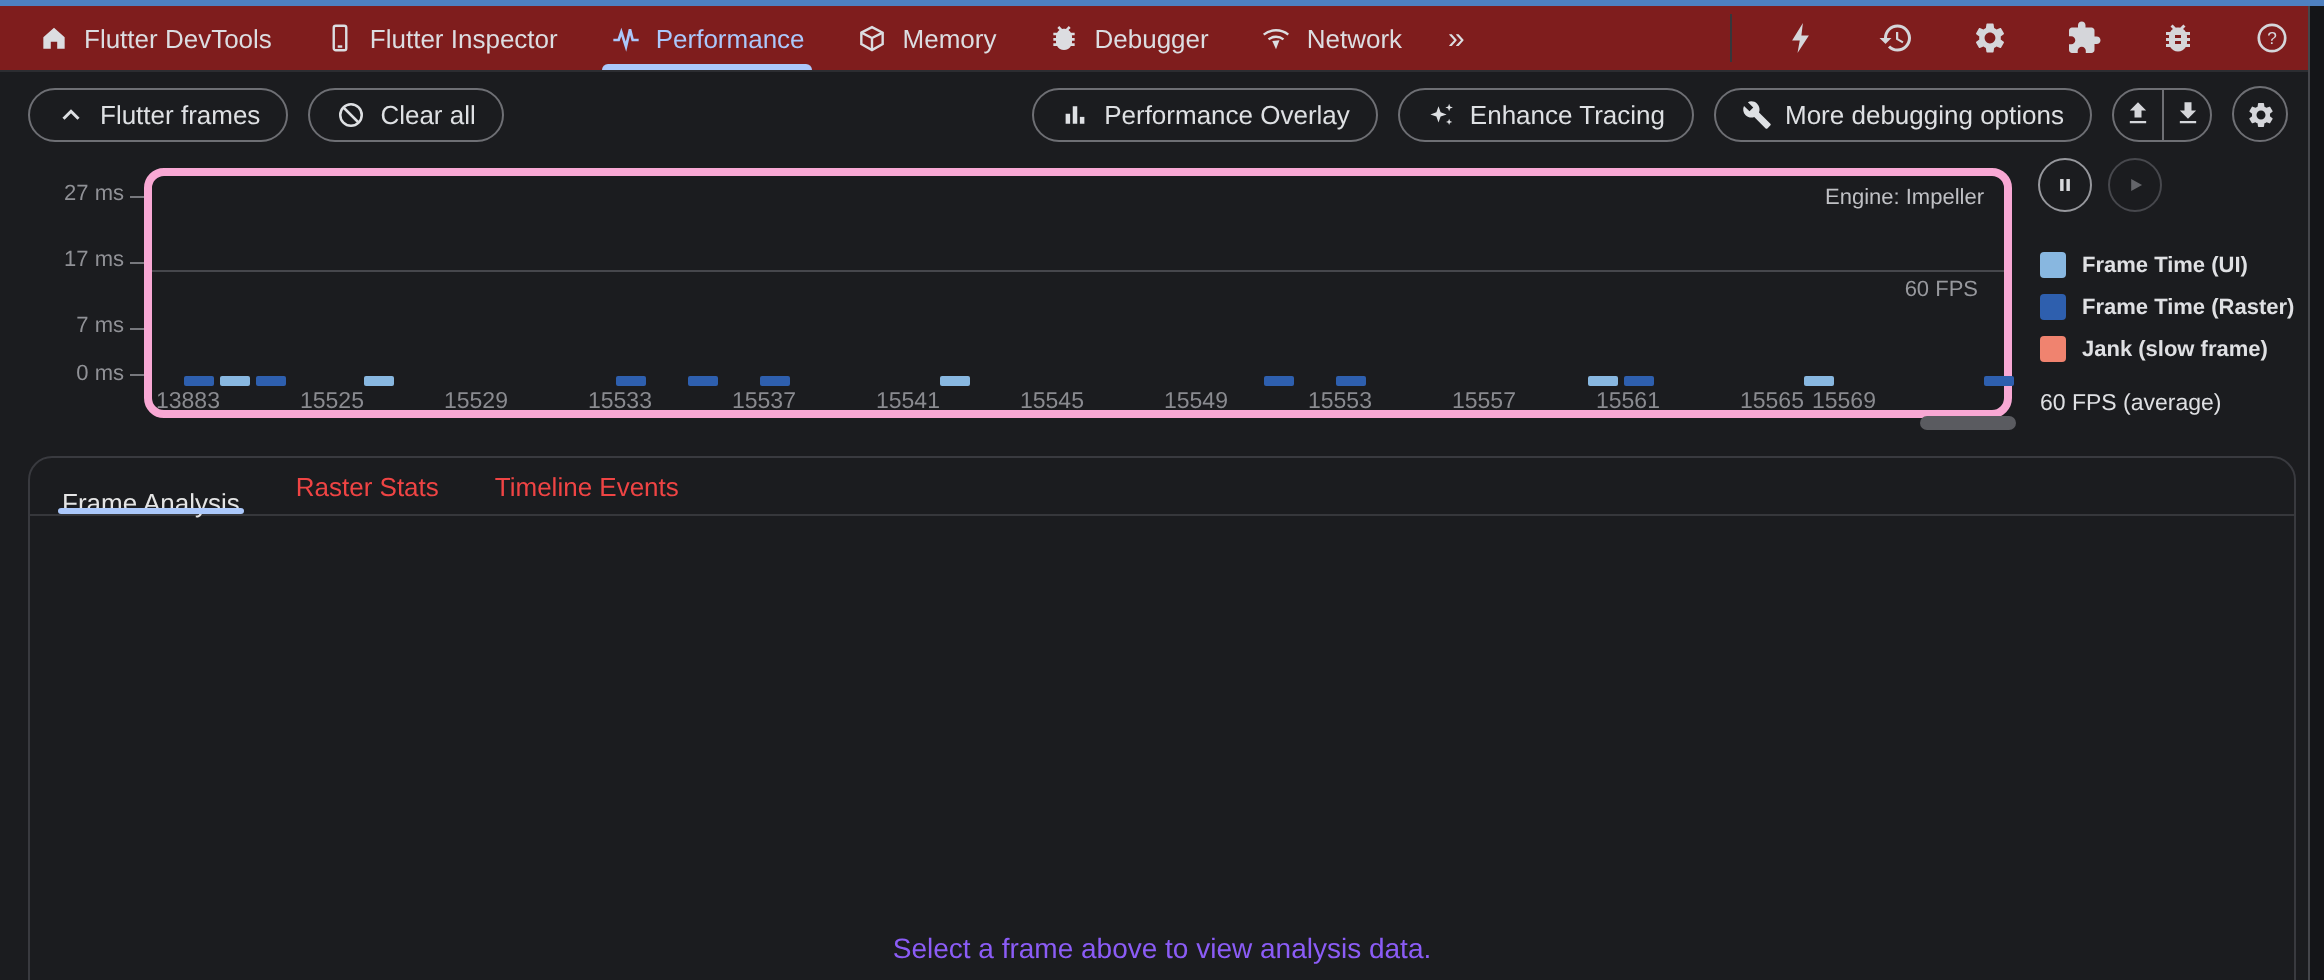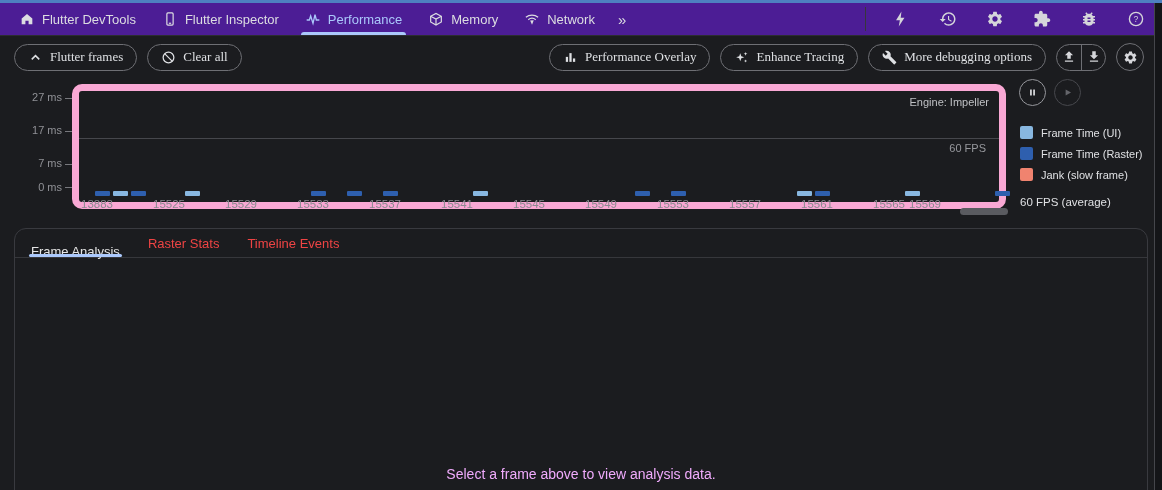--- a/index.html
+++ b/index.html
@@ -8,21 +8,21 @@
     position:relative; overflow:hidden;
     background:#1b1c1f; color:#dee0e3;
     font-family:"Liberation Sans", sans-serif; font-size:13px;
   }
   
   .top-strip { position:absolute; left:0; top:0; width:1162px; height:3px; }
 
   
   .navbar {
     position:absolute; left:0; top:3px; width:1162px; height:33px;
-    background:#4c1d95; border-bottom:1px solid #2c2d31;
+    background:#7f1d1d; border-bottom:1px solid #2c2d31;
     display:flex; align-items:stretch;
   }
   .nav-left { display:flex; align-items:stretch; padding-left:6px; flex:1; }
   .nav-item {
     position:relative; display:flex; align-items:center; gap:7px;
     padding:0 13px; color:#dcdde1; cursor:pointer; white-space:nowrap;
   }
   .nav-item svg { width:16px; height:16px; flex:0 0 auto; }
   .nav-item.selected { color:var(--accent,#abc8fb); }
   .nav-item.selected::after {
@@ -39,75 +39,75 @@
   
   .toolbar {
     position:absolute; left:0; top:36px; width:1162px; height:42px;
     display:flex; align-items:center; justify-content:space-between;
     padding:0 18px 0 14px;
   }
   .tb-group { display:flex; align-items:center; gap:10px; }
   .pill-btn {
     display:flex; align-items:center; gap:7px; height:27px; padding:0 13px;
     border:1px solid #6e6f74; border-radius:14px; background:none;
-    color:#dee0e3; font-size:13px; font-family:Liberation Serif, serif; cursor:pointer; white-space:nowrap;
+    color:#dee0e3; font-size:13px; font-family:Liberation Sans, sans-serif; cursor:pointer; white-space:nowrap;
   }
   .pill-btn svg { width:15px; height:15px; }
   .updown-pill { display:flex; align-items:stretch; height:27px; border:1px solid #6e6f74;
     border-radius:14px; overflow:hidden; }
   .updown-pill .half { width:24px; display:flex; align-items:center; justify-content:center;
     background:none; border:none; color:#d5d6da; cursor:pointer; }
   .updown-pill .half + .half { border-left:1px solid #6e6f74; }
   .updown-pill svg { width:14px; height:14px; }
   .round-btn { width:28px; height:28px; border:1px solid #6e6f74; border-radius:50%;
     background:none; color:#d5d6da; display:flex; align-items:center; justify-content:center; cursor:pointer; }
   .round-btn svg { width:15px; height:15px; }
 
   
   .chart-wrap { position:absolute; left:0; top:84px; width:1016px; height:134px; }
   .ylab { position:absolute; left:0; width:62px; text-align:right; font-size:11px; color:#909196; }
   .ytick { position:absolute; left:65px; width:7px; height:1px; background:#77787d; }
   .plot {
     position:absolute; left:72px; top:0; width:934px; height:125px;
-    border:7px solid #f9a8d4; border-radius:10px;padding-left:13px;
+    border:4px solid #f9a8d4; border-radius:10px;padding-left:13px;
   }
   .fps-line { position:absolute; left:0; right:0; height:1px; background:#46474c; }
   .engine-label { position:absolute; top:5px; right:10px; font-size:11px; color:#bfc0c4; }
   .fps-label { position:absolute; top:51px; right:13px; font-size:11px; color:#97989d; }
   .xlab { position:absolute; top:107px; width:44px; text-align:center; font-size:11.5px; color:#8a8b90; }
   .bar { position:absolute; width:15px; border-radius:1px; cursor:pointer; }
   .hscroll-thumb { position:absolute; left:960px; top:124px; width:48px; height:7px;
     background:#5a5b60; border-radius:4px; cursor:pointer; }
 
   
   .rec-buttons { position:absolute; left:1019px; top:79px; display:flex; gap:8px; }
   .rec-btn { width:27px; height:27px; border-radius:50%; display:flex; align-items:center;
     justify-content:center; background:none; cursor:pointer; }
   .rec-btn.pause { border:1.5px solid #96979c; color:#d9dadd; }
   .rec-btn.play  { border:1.5px solid #47484d; color:#64656a; }
   .rec-btn svg { width:13px; height:13px; }
   .legend { position:absolute; left:1020px; top:122px; }
-  .legend-item { display:flex; align-items:center; gap:8px; height:21px; }
+  .legend-item { display:flex; align-items:center; gap:8px; height:21px;font-weight:bold; }
   .swatch { width:13px; height:13px; border-radius:2px; flex:0 0 auto; }
   .legend-item span.lab { font-size:11px; color:#dfe0e3; white-space:nowrap; }
   .avg-fps { position:absolute; left:1020px; top:196px; font-size:11.5px; color:#dfe0e3; }
 
   
   .panel {
     position:absolute; left:14px; top:228px; width:1134px; height:280px;
     border:1px solid #393a3f; border-radius:12px;
   }
   .tabbar { display:flex; align-items:stretch; height:29px; border-bottom:1px solid #36373b; padding-left:2px; }
   .tab { position:relative; display:flex; align-items:center; padding:0 14px;
     color:#ef4444; cursor:pointer; white-space:nowrap; }
   .tab.selected { color:#e5e5e5;margin-top:16px; }
   .tab.selected::after { content:""; position:absolute; left:12px; right:12px; bottom:0;
     height:3px; background:var(--accent,#abc8fb); border-radius:2px; }
   .panel-message { position:absolute; left:0; right:0; top:237px; text-align:center;
-    font-size:14px; color:#f0abfc; }
+    font-size:14px; color:#8b5cf6; }
 
   
   .right-edge-line { position:absolute; left:1154px; top:3px; width:1px; height:487px; background:#45464b; }
   .right-edge-fill { position:absolute; left:1155px; top:3px; width:7px; height:487px; background:#141518; }
 </style>
 </head>
 <body>
 
 <div class="top-strip" style="background: rgb(78, 128, 192);"></div>
 
@@ -131,20 +131,26 @@
           <path d="M2.5 13.5h4l2-6 3.5 11 3-13 2 8h4.5"></path>
         </svg>
       <span>Performance</span>
     </div>
     <div class="nav-item">
       <svg viewBox="0 0 24 24" fill="none" stroke="currentColor" stroke-width="1.8">
           <path d="M4 8l8-4.2L20 8v8.5L12 21l-8-4.5z"></path>
           <path d="M4 8l8 4 8-4M12 12v9"></path>
         </svg>
       <span>Memory</span>
+    </div>
+    <div class="nav-item">
+      <svg viewBox="0 0 24 24" fill="currentColor">
+          <path d="M20 8h-2.81c-.45-.78-1.07-1.45-1.82-1.96L17 4.41 15.59 3l-2.17 2.17C12.96 5.06 12.49 5 12 5c-.49 0-.96.06-1.41.17L8.41 3 7 4.41l1.62 1.63C7.88 6.55 7.26 7.22 6.81 8H4v2h2.09c-.05.33-.09.66-.09 1v1H4v2h2v1c0 .34.04.67.09 1H4v2h2.81c1.04 1.79 2.97 3 5.19 3s4.15-1.21 5.19-3H20v-2h-2.09c.05-.33.09-.66.09-1v-1h2v-2h-2v-1c0-.34-.04-.67-.09-1H20V8z"></path>
+        </svg>
+      <span>Debugger</span>
     </div>
     <div class="nav-item">
       <svg viewBox="0 0 24 24" fill="none" stroke="currentColor" stroke-width="1.8">
           <path d="M2.8 9.5a14.5 14.5 0 0 1 18.4 0"></path>
           <path d="M6.4 13a9 9 0 0 1 11.2 0"></path>
           <path d="M12 20.5l2.6-6.8-5.4.6z" fill="currentColor" stroke="none"></path>
         </svg>
       <span>Network</span>
     </div>
     <div class="nav-item nav-overflow">

